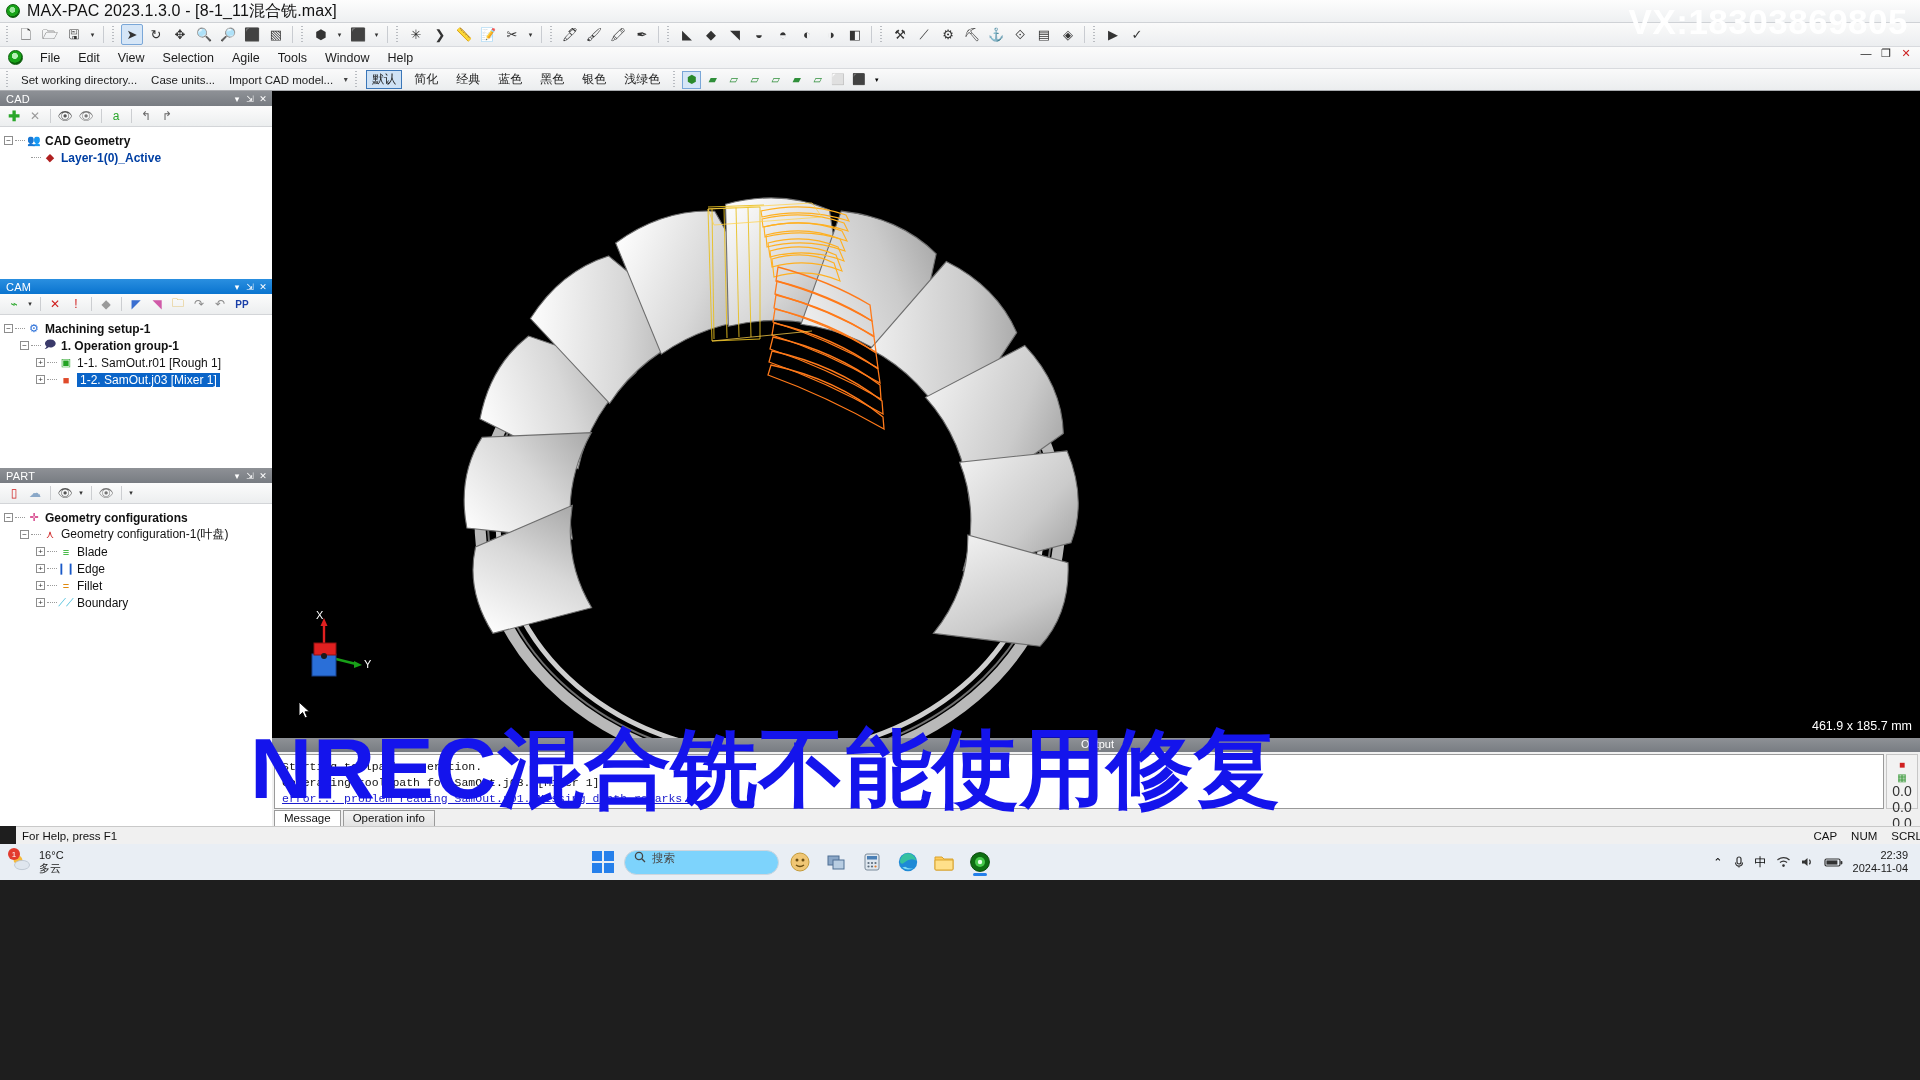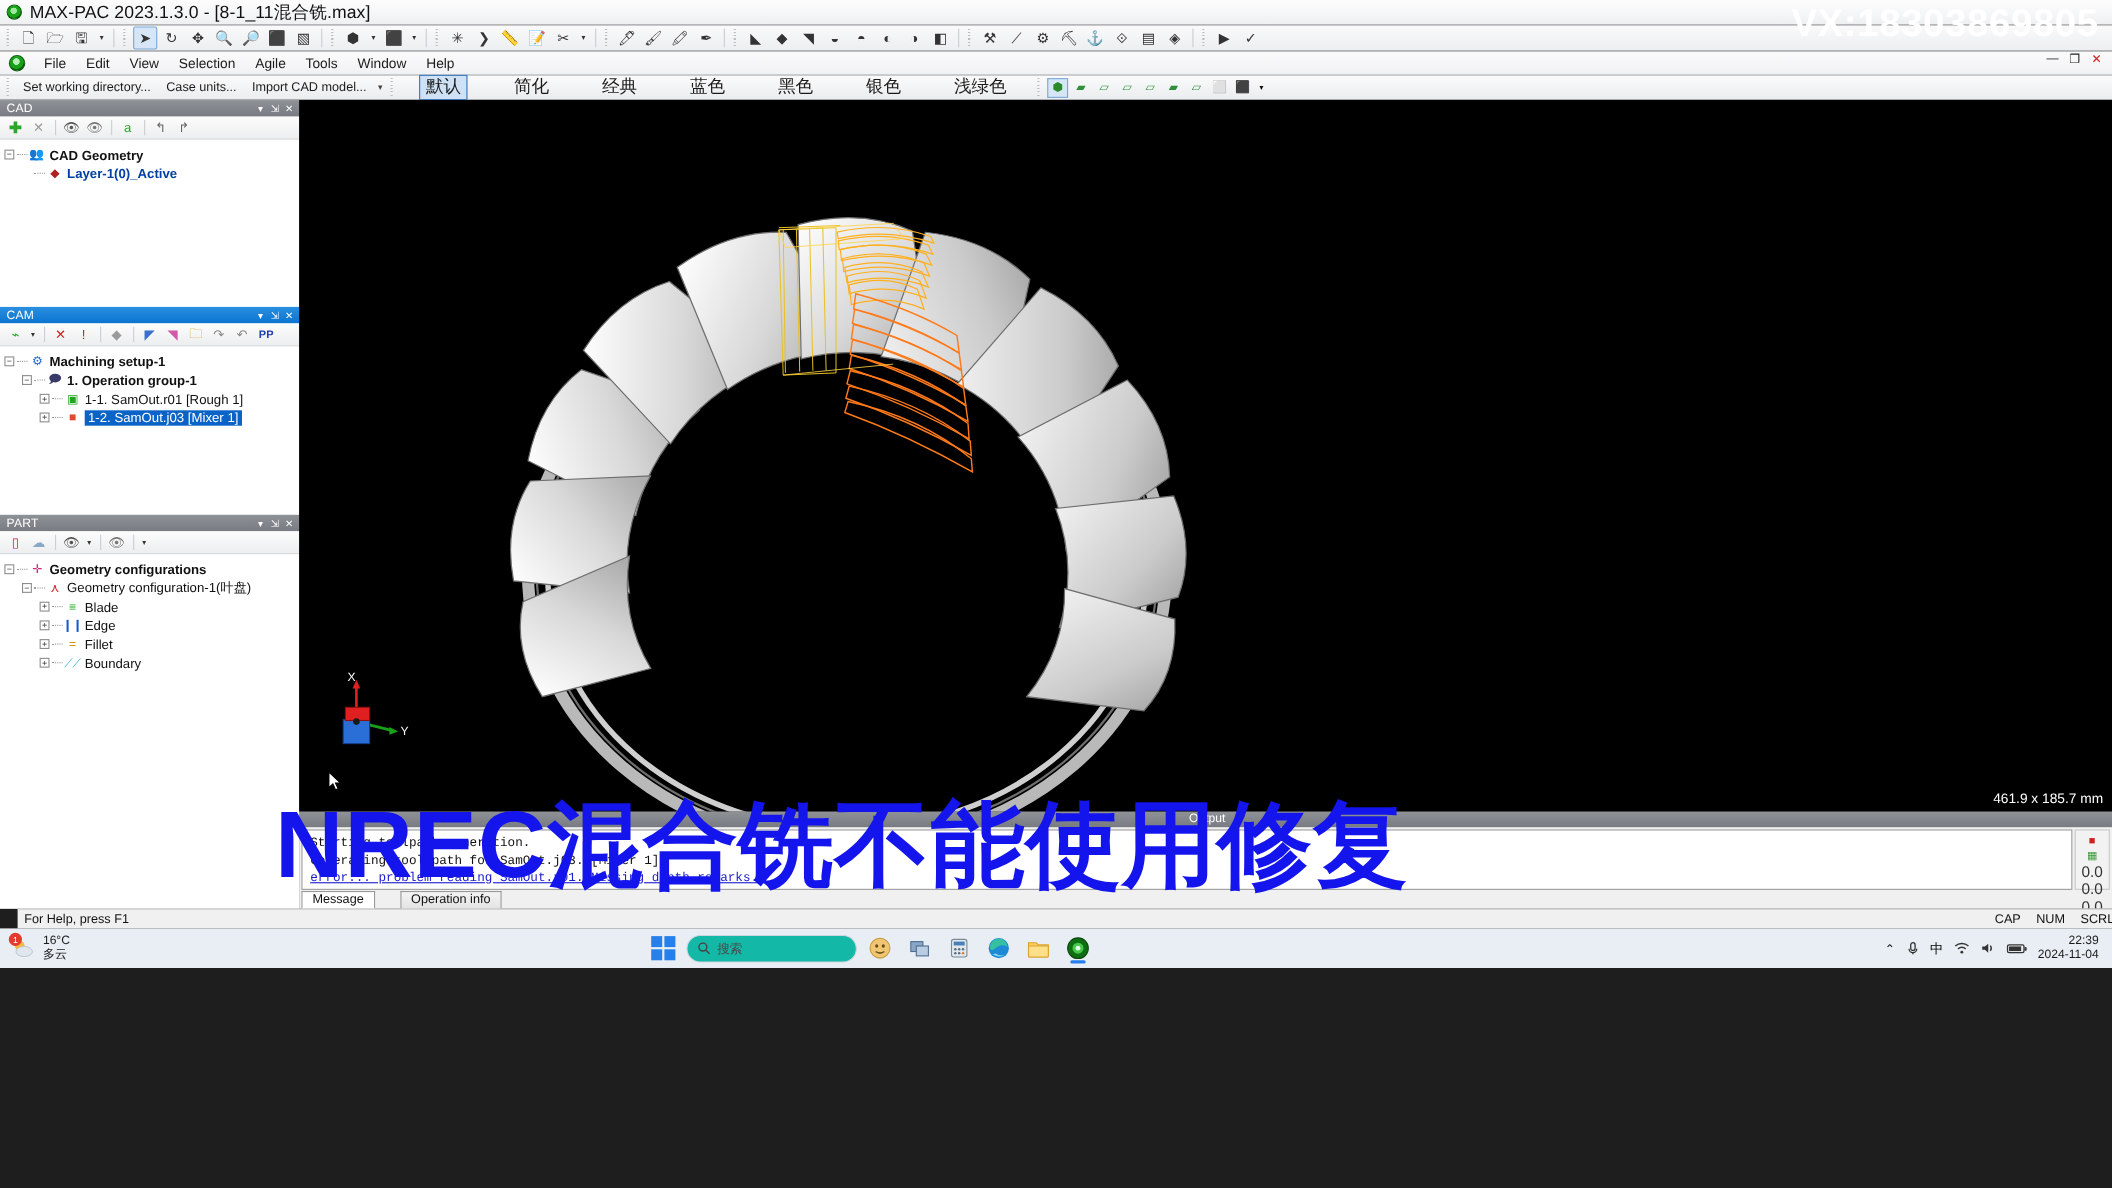--- a/index.html
+++ b/index.html
@@ -61,21 +61,21 @@
   
   .tb3 {
     position: absolute; left: 0; top: 69px; width: 1920px; height: 22px;
     background: linear-gradient(#fafafa, #ebedef);
     border-bottom: 1px solid #a8aaae;
     display: flex; align-items: center; padding-left: 2px;
   }
   .txtbtn { font-size: 11.5px; color: #1b1b1b; padding: 2px 6px; white-space: nowrap; border: 1px solid transparent; }
   .ovf { width: 11px; height: 16px; display:flex; align-items:center; justify-content:center; font-size: 8px; color:#444; }
   .theme-tab {
-    font-size: 16px; color: #1b1b1b; padding: 0 5px; margin: 0 18px; white-space: nowrap;
+    font-size: 12px; color: #1b1b1b; padding: 0 5px; margin: 0 3px; white-space: nowrap;
     border: 1px solid transparent;
   }
   .theme-tab.active { border: 1px solid #3a76b8; background: #cfe2f5; }
   .vbtn {
     width: 19px; height: 18px; margin: 0 1px; flex: none; border: 1px solid transparent;
     display: flex; align-items: center; justify-content: center; font-size: 11px;
   }
   .vbtn.sel { border-color: #7aa7d8; background: #d6e6f7; }
 
   
@@ -119,21 +119,21 @@
   
   .outpanel { position: absolute; left: 272px; top: 738px; width: 1648px; height: 88px; background: #f0f0f0; }
   .out-title { height: 14px; background: linear-gradient(#8e9196,#787c82); display: flex; align-items: center;
     padding: 0 3px 0 6px; font-size: 11px; color: #fff; flex-direction: column; }
   .out-body {
     position: absolute; left: 2px; top: 16px; right: 36px; bottom: 17px; background: #fff;
     border: 1px solid #9a9a9a; padding: 4px 0 0 7px; overflow: hidden;
   }
   .out-line { font-family: "Liberation Mono", monospace; font-size: 11.5px; color: #111; line-height: 15.8px; white-space: pre; }
   .out-line.err { color: #1b1bcc; text-decoration: underline; }
-  .out-tabs { position: absolute; left: 2px; bottom: 0; height: 16px; display: flex; align-items: flex-end; gap: 21px; }
+  .out-tabs { position: absolute; left: 2px; bottom: 0; height: 16px; display: flex; align-items: flex-end; }
   .out-tab { font-size: 11.5px; padding: 1px 9px 2px 9px; border: 1px solid #9a9a9a; border-bottom: none;
     background: linear-gradient(#f4f4f4,#e3e3e3); color: #111; margin-right: 2px; }
   .out-tab.active { background: #fff; }
 
   
   .out-side { position: absolute; right: 2px; top: 16px; width: 32px; bottom: 17px;
     background: #f2f2f2; border: 1px solid #c7c7c7; display: flex; flex-direction: column; align-items: center; padding-top: 2px; }
   .os-btn { width: 18px; height: 15px; display:flex; align-items:center; justify-content:center; font-size:10px; margin-top:2px; }
   .os-num { font-size: 14px; color: #333; }
 
@@ -152,22 +152,22 @@
   }
   .weather { display: flex; align-items: center; padding-left: 10px; gap: 7px; }
   .wx-icon { width: 22px; height: 22px; position: relative; }
   .wx-badge { position: absolute; left: -2px; top: -3px; width: 12px; height: 12px; border-radius: 50%;
     background: #e23b2e; color: #fff; font-size: 8px; display: flex; align-items: center; justify-content: center; }
   .wx-text { font-size: 11px; color: #1a1a1a; line-height: 13px; }
   .tb-center { position: absolute; left: 588px; top: 0; height: 36px; display: flex; align-items: center; gap: 6px; }
   .winlogo { width: 22px; height: 22px; display: grid; grid-template-columns: 1fr 1fr; grid-template-rows: 1fr 1fr; gap: 2px; }
   .winlogo i { background: #2680eb; display: block; }
   .searchbox {
-    width: 155px; height: 25px; background: #14b8a6; border: 1px solid #cfd6de; border-radius: 13px;
-    display: flex; align-items: center; padding: 0 9px; gap: 6px;
+    width: 155px; height: 25px; background: #7dd3fc; border: 1px solid #cfd6de; border-radius: 13px;
+    display: flex; padding: 0 9px; gap: 6px;
   }
   .searchbox .sp { font-size: 11.5px; color: #4a4a4a; }
   .tb-icon { width: 30px; height: 30px; display: flex; align-items: center; justify-content: center; border-radius: 4px; position: relative; }
   .tb-icon.active::after { content:''; position:absolute; bottom:1px; left:50%; transform:translateX(-50%);
     width: 14px; height: 3px; border-radius: 2px; background:#2680eb; }
   .tray { position: absolute; right: 0; top: 0; height: 36px; display: flex; align-items: center; gap: 9px; padding-right: 12px; }
   .clock { font-size: 11px; color: #1a1a1a; text-align: right; line-height: 13px; }
 
   
   .vx-watermark {

